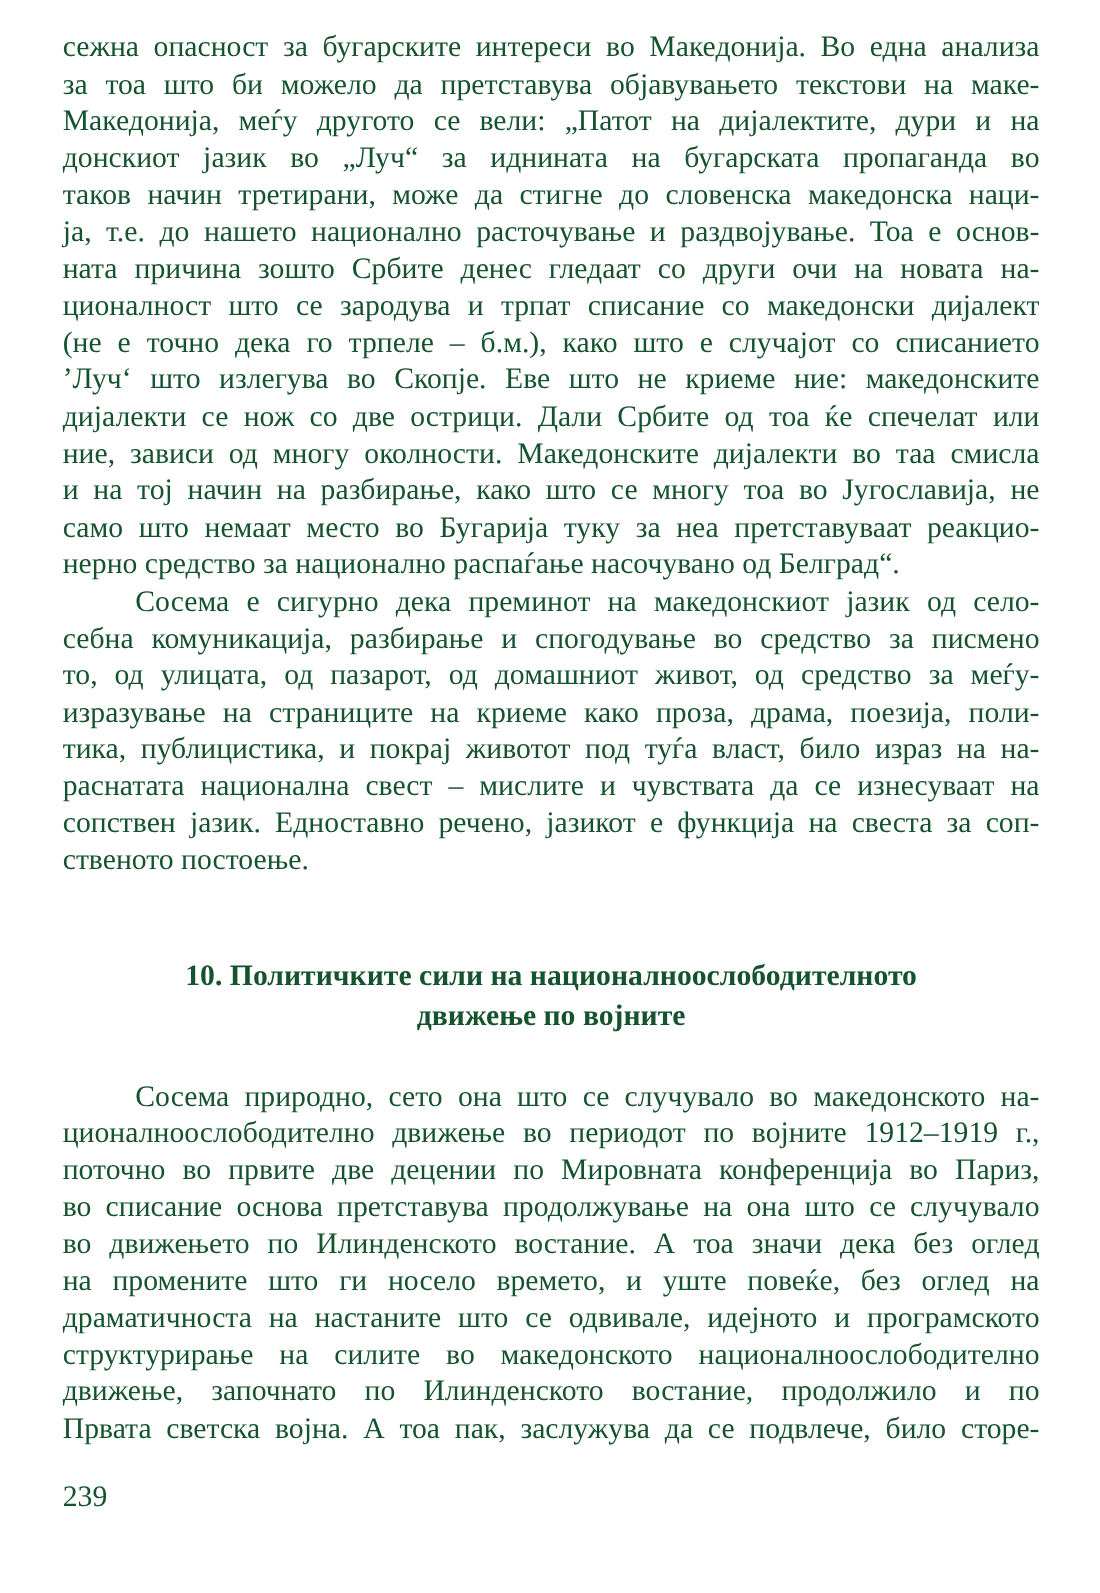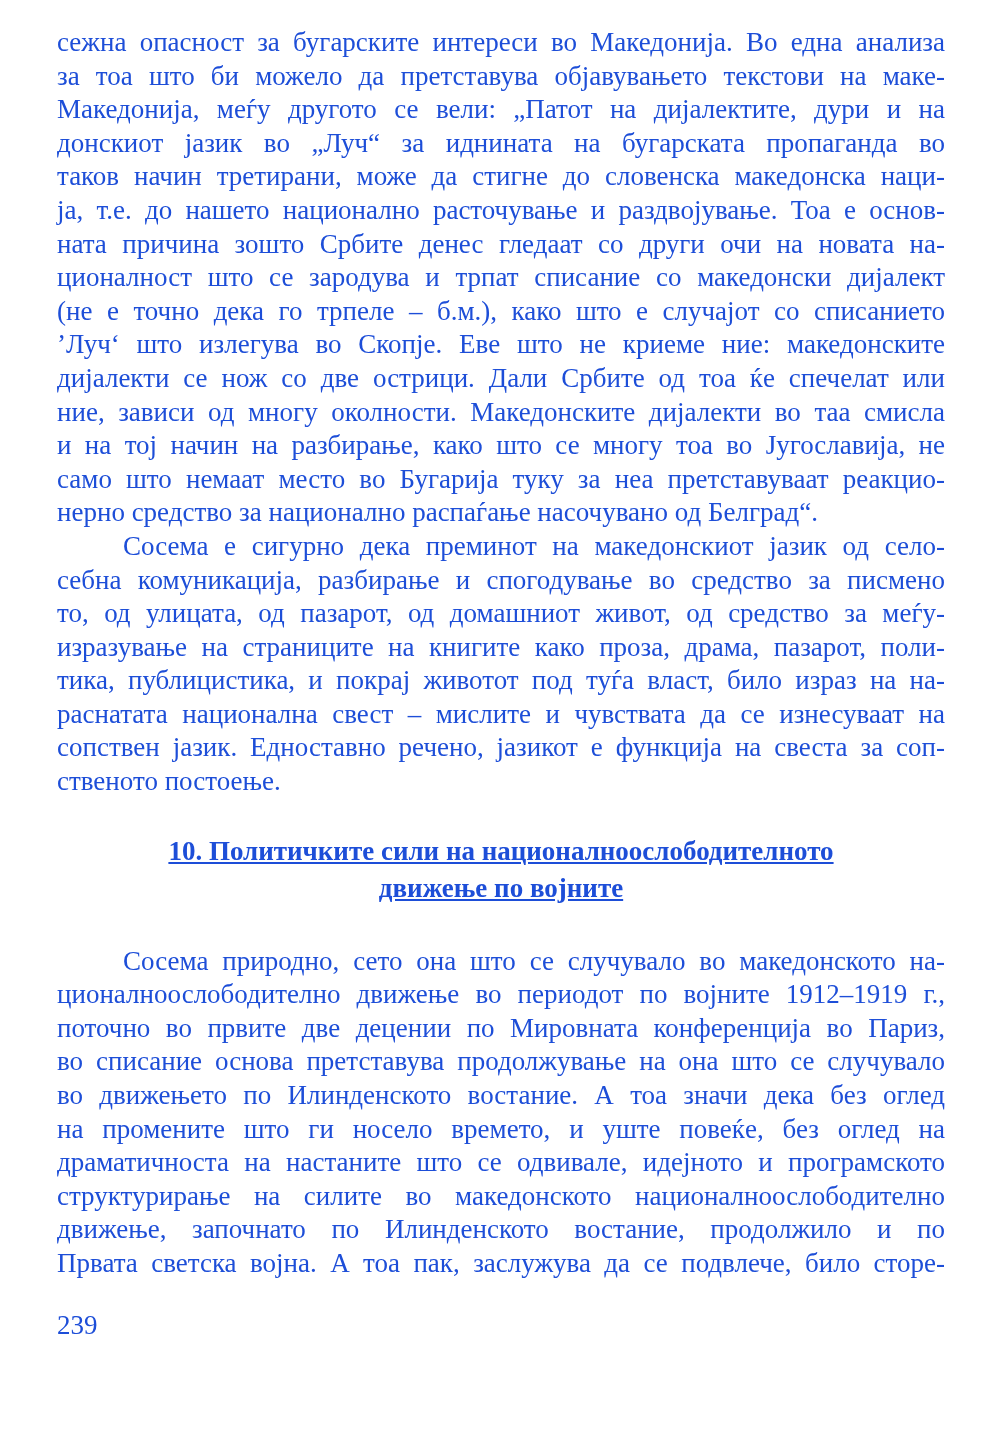--- a/index.html
+++ b/index.html
@@ -6,41 +6,40 @@
     margin: 0;
     padding: 0;
     background: #ffffff;
   }
   .page {
     position: relative;
     width: 1000px;
     height: 1448px;
     margin: 0 auto;
     background: #ffffff;
-    color: #1d4ed8;
+    color: #14532d;
     font-family: "Liberation Serif", "DejaVu Serif", serif;
     font-size: 27px;
     overflow: hidden;
     box-sizing: border-box;
     padding: 26px 55px 0 57px;
   }
   .paragraph { margin: 0; }
   .line {
     line-height: 33.6px;
     white-space: normal;
     text-align: justify;
   }
   .just { text-align-last: justify; }
   .last { text-align-last: left; }
   .indent { text-indent: 66px; }
   .heading {
-    margin-top: 34px;
+    margin-top: 69px;
     margin-bottom: 38px;
     font-weight: bold;
-    text-decoration: underline;
   }
   .heading-line {
     line-height: 37px;
     text-align: center;
     text-align-last: center;
   }
   .page-number {
     margin-top: 28px;
     text-align: left;
     line-height: 33.6px;
@@ -65,21 +64,21 @@
         <div class="line just">дијалекти се нож со две острици. Дали Србите од тоа ќе спечелат или</div>
         <div class="line just">ние, зависи од многу околности. Македонските дијалекти во таа смисла</div>
         <div class="line just">и на тој начин на разбирање, како што се многу тоа во Југославија, не</div>
         <div class="line just">само што немаат место во Бугарија туку за неа претставуваат реакцио-</div>
         <div class="line last">нерно средство за национално распаѓање насочувано од Белград“.</div>
       </div>
       <div class="paragraph">
         <div class="line just indent">Сосема е сигурно дека преминот на македонскиот јазик од село-</div>
         <div class="line just">себна комуникација, разбирање и спогодување во средство за писмено</div>
         <div class="line just">то, од улицата, од пазарот, од домашниот живот, од средство за меѓу-</div>
-        <div class="line just">изразување на страниците на книгите како проза, драма, пазарот, поли-</div>
+        <div class="line just">изразување на страниците на криеме како проза, драма, поезија, поли-</div>
         <div class="line just">тика, публицистика, и покрај животот под туѓа власт, било израз на на-</div>
         <div class="line just">раснатата национална свест – мислите и чувствата да се изнесуваат на</div>
         <div class="line just">сопствен јазик. Едноставно речено, јазикот е функција на свеста за соп-</div>
         <div class="line last">ственото постоење.</div>
       </div>
       <div class="heading">
         <div class="line heading-line">10. Политичките сили на националноослободителното</div>
         <div class="line heading-line">движење по војните</div>
       </div>
       <div class="paragraph">

